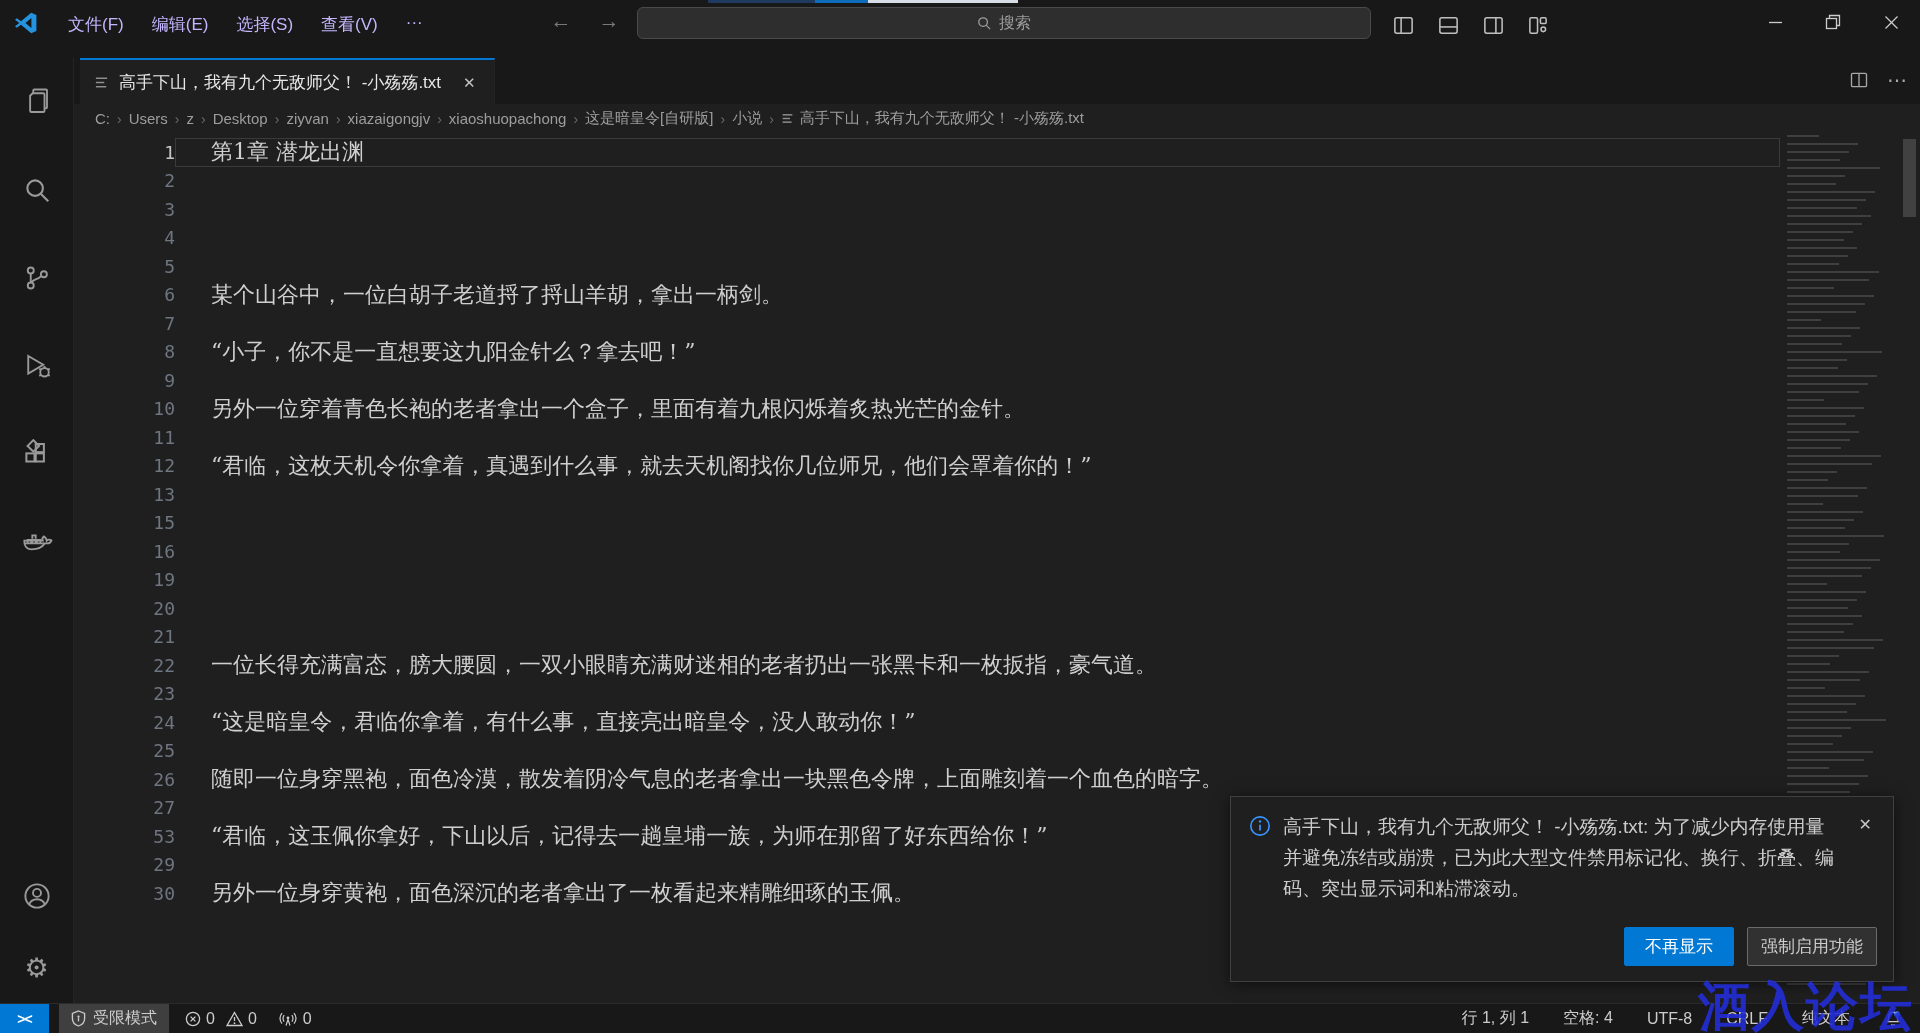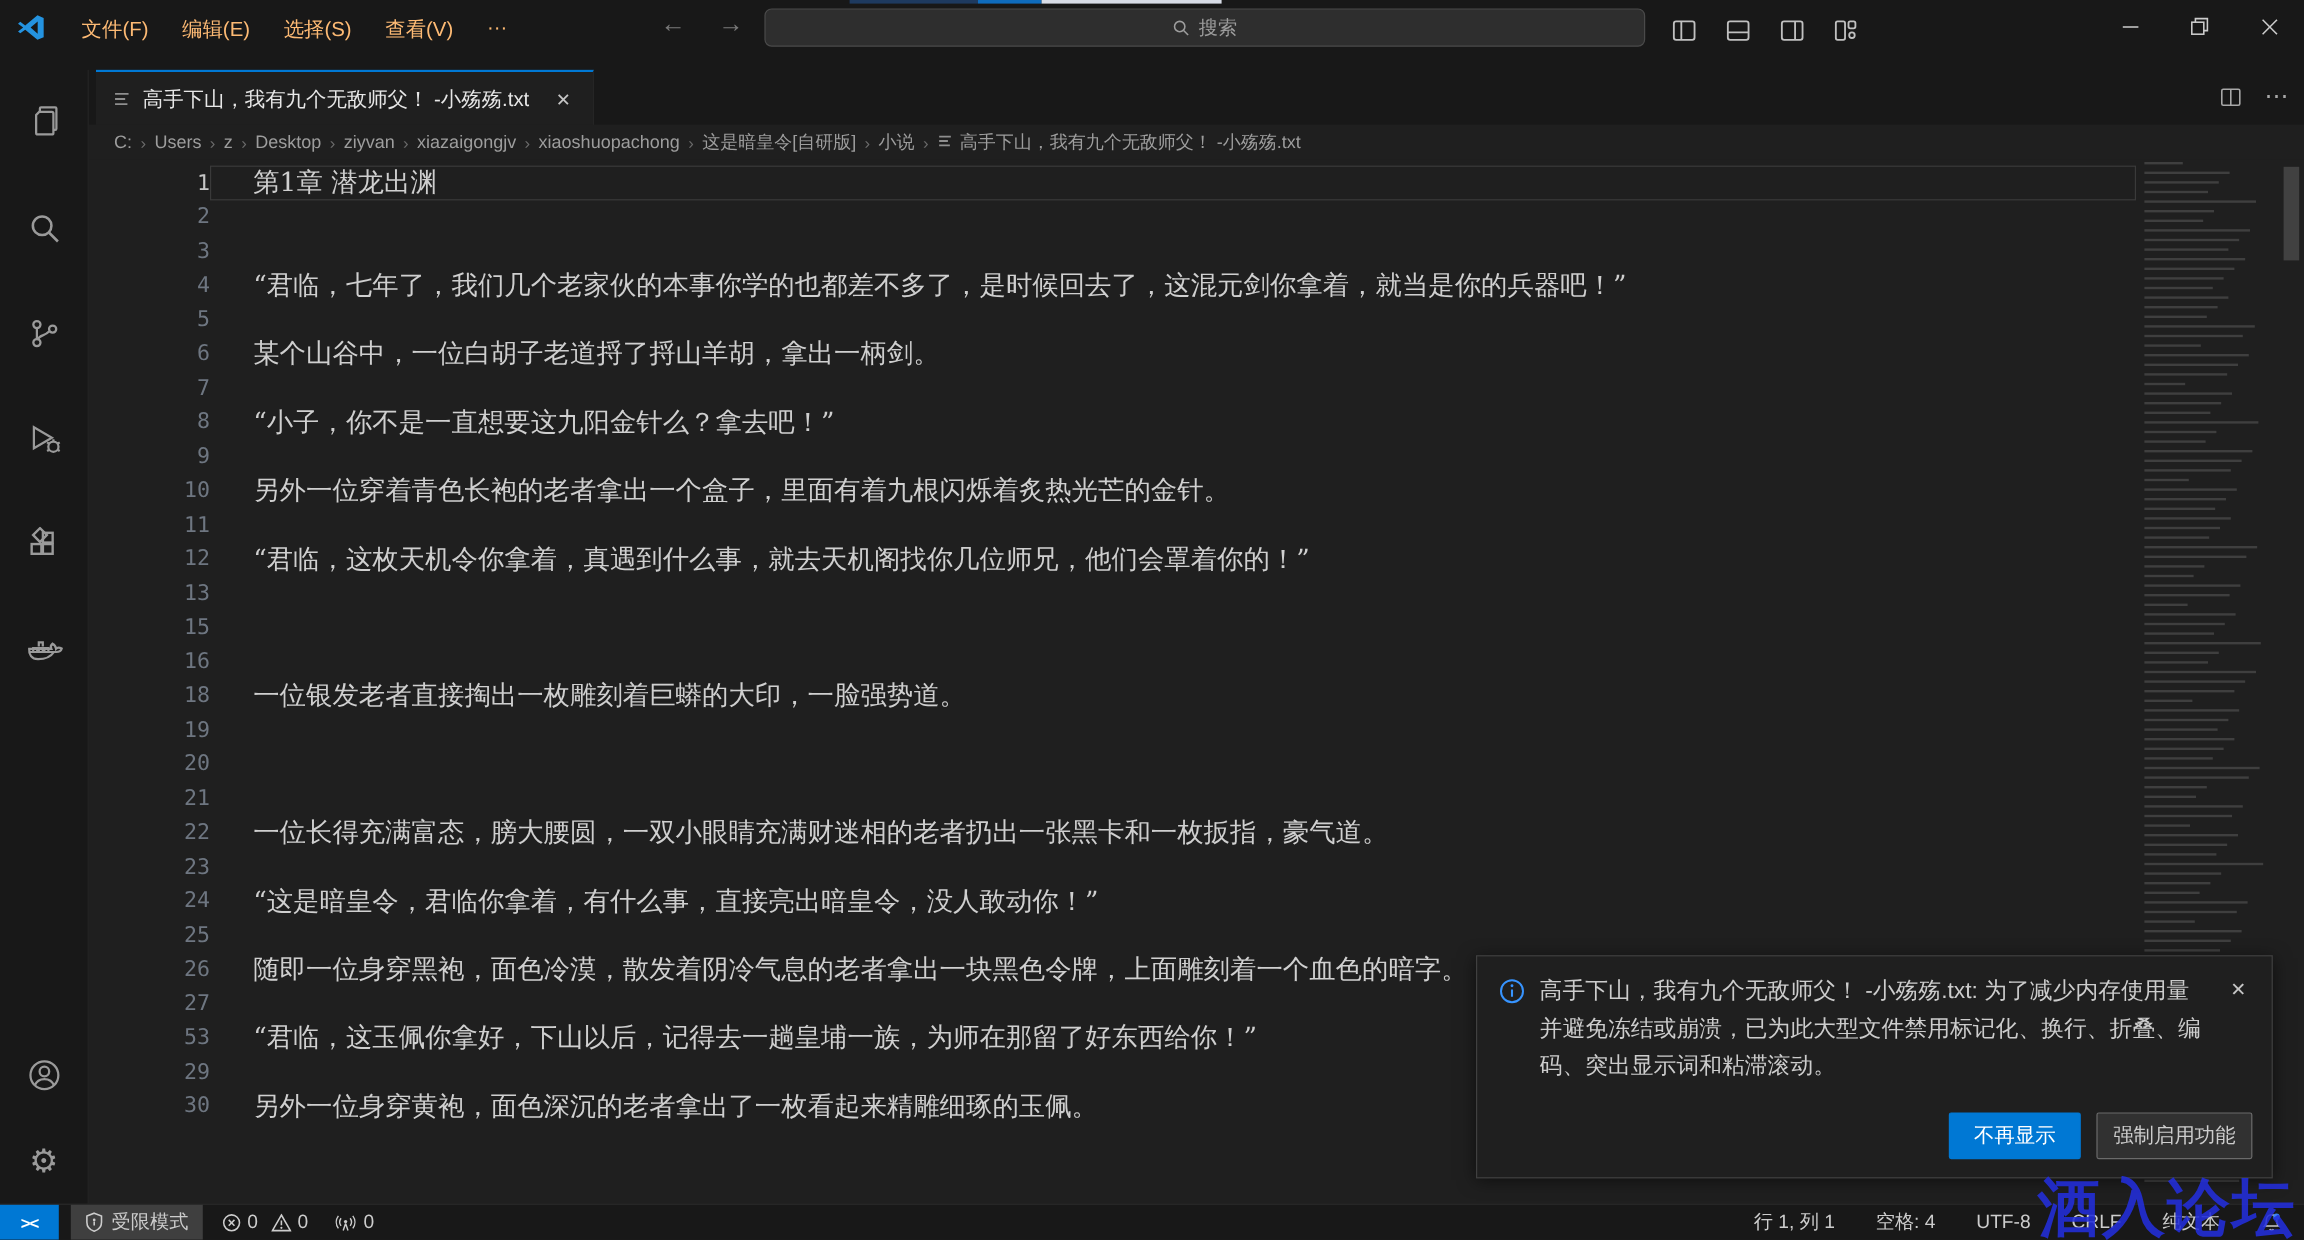--- a/index.html
+++ b/index.html
@@ -1,21 +1,21 @@
 <!DOCTYPE html>
 <html><head>
 <meta charset="utf-8">
 <style>
   html,body{margin:0;padding:0;background:#1f1f1f;width:1920px;height:1033px;overflow:hidden;
     font-family:"Liberation Sans",sans-serif;-webkit-font-smoothing:antialiased;}
   
   .titlebar{position:absolute;left:0;top:0;width:1920px;height:58px;background:#181818;z-index:5;}
   .logo{position:absolute;left:14px;top:11px;width:24px;height:24px;}
   .menus{position:absolute;left:56px;top:8px;display:flex;gap:4px;}
-  .menu-item{color:#fdba74;font-size:17px;padding:5px 12px;border-radius:5px;cursor:default;}
+  .menu-item{color:#c4b5fd;font-size:17px;padding:5px 12px;border-radius:5px;cursor:default;}
   .nav-arrows{position:absolute;left:548px;top:9px;display:flex;gap:22px;color:#797979;font-size:21px;}
   .nav-arrows span{width:26px;text-align:center;}
   .searchbox{position:absolute;left:637px;top:7px;width:732px;height:30px;background:#2e2e2e;
     border:1px solid #4a4a4a;border-radius:6px;display:flex;align-items:center;justify-content:center;
     color:#9d9d9d;font-size:16px;gap:7px;}
   .layout-icons{position:absolute;right:370px;top:14px;display:flex;gap:22px;}
   .layout-icons svg{display:block;}
   .win-controls{position:absolute;right:0;top:0;height:58px;display:flex;}
   .win-btn{width:58px;height:44px;display:flex;align-items:center;justify-content:center;}
   .top-strip{position:absolute;top:0;height:3px;z-index:9;}
@@ -260,21 +260,20 @@
       <div class="line">
         <span class="ln">2</span>
         <span class="ltxt"></span>
       </div>
       <div class="line">
         <span class="ln">3</span>
         <span class="ltxt"></span>
       </div>
       <div class="line">
         <span class="ln">4</span>
-        <span class="ltxt">“君临，七年了，我们几个老家伙的本事你学的也都差不多了，是时候回去了，这混元剑你拿着，就当是你的兵器吧！”</span>
       </div>
       <div class="line">
         <span class="ln">5</span>
         <span class="ltxt"></span>
       </div>
       <div class="line">
         <span class="ln">6</span>
         <span class="ltxt">某个山谷中，一位白胡子老道捋了捋山羊胡，拿出一柄剑。</span>
       </div>
       <div class="line">
@@ -304,24 +303,20 @@
       <div class="line">
         <span class="ln">13</span>
         <span class="ltxt"></span>
       </div>
       <div class="line">
         <span class="ln">15</span>
         <span class="ltxt"></span>
       </div>
       <div class="line">
         <span class="ln">16</span>
-      </div>
-      <div class="line">
-        <span class="ln">18</span>
-        <span class="ltxt">一位银发老者直接掏出一枚雕刻着巨蟒的大印，一脸强势道。</span>
       </div>
       <div class="line">
         <span class="ln">19</span>
         <span class="ltxt"></span>
       </div>
       <div class="line">
         <span class="ln">20</span>
       </div>
       <div class="line">
         <span class="ln">21</span>

